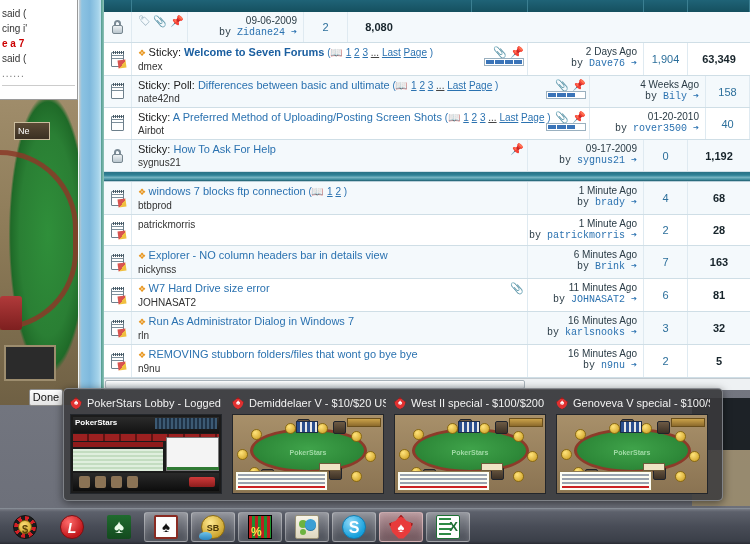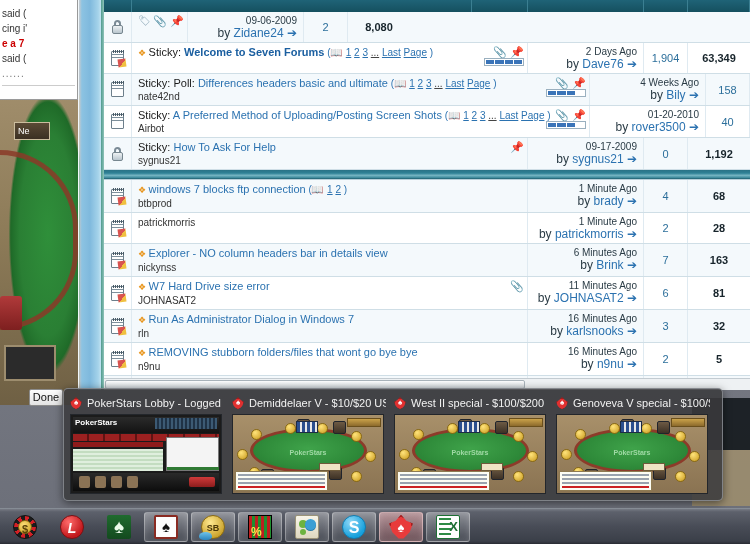--- a/index.html
+++ b/index.html
@@ -106,21 +106,21 @@
 
   .ttl { line-height: 13px; white-space: nowrap; }
   .sticky-lbl { color:#1a1a1a; }
   .tlink { color:#2b72b0; text-decoration:none; }
   .tlink.b { font-weight:bold; color:#1b5fa0;margin-top:22px; }
   .pages { color:#2b72b0; font-weight:normal; font-size:10px; }
   .pages .pg { color:#2b72b0; }
   .pages .ell { color:#444; }
   .author { color:#333; font-size:10px; line-height:12px; padding-top:1px; }
   .ago { font-size:10px; line-height:12px; display:block; }
-  .byline { font-size:12px; line-height:12px; display:block; }
+  .byline { font-size:10px; line-height:12px; display:block;font-family:Liberation Mono, monospace; }
   .byline a { color:#2b72b0; text-decoration:none; }
   .arr { color:#2b72b0; }
   .dot { color:#e8951c; font-size:9px; }
   .rep-num { font-size:11px; }
 
   
   .band {
     height: 10px;
     background: linear-gradient(180deg,#2a7286 0%, #2f8196 35%, #75b4c2 60%, #3f8b9d 85%, #1d5a6b 100%);
     border-bottom: 1px solid #b9cfd9;
@@ -425,20 +425,21 @@
         </div>
       </div>
       <div class="row alt">
         <div class="c-icon">
           <span class="ic-note">
             <span class="pen"></span>
           </span>
         </div>
         <div class="c-title">
           <div class="ttl"><span class="dot">❖ </span><span class="sticky-lbl">Sticky: </span><a class="tlink b" href="#">Welcome to Seven Forums</a><span class="pages"> (📖 <a class="pg" href="#">1</a> <a class="pg" href="#">2</a> <a class="pg" href="#">3</a> <a class="ell" href="#">...</a> <a class="pg" href="#">Last</a> <a class="pg" href="#">Page</a> )</span></div>
+          <div class="author">dmex</div>
         </div>
         <div class="c-flags">
           <div class="flagrow">
             <span class="ic-clip">📎</span>
             <span class="ic-pin">📌</span>
           </div>
           <span class="rating">
             <i></i>
             <i></i>
             <i></i>
@@ -454,21 +455,21 @@
         </div>
         <div class="c-view">
           <span>63,349</span>
         </div>
       </div>
       <div class="row">
         <div class="c-icon">
           <span class="ic-note"></span>
         </div>
         <div class="c-title">
-          <div class="ttl"><span class="sticky-lbl">Sticky: Poll: </span><a class="tlink" href="#">Differences headers basic and ultimate</a><span class="pages"> (📖 <a class="pg" href="#">1</a> <a class="pg" href="#">2</a> <a class="pg" href="#">3</a> <a class="ell" href="#">...</a> <a class="pg" href="#">Last</a> <a class="pg" href="#">Page</a> )</span></div>
+          <div class="ttl"><span class="sticky-lbl">Sticky: Poll: </span><a class="tlink" href="#">Differences between basic and ultimate</a><span class="pages"> (📖 <a class="pg" href="#">1</a> <a class="pg" href="#">2</a> <a class="pg" href="#">3</a> <a class="ell" href="#">...</a> <a class="pg" href="#">Last</a> <a class="pg" href="#">Page</a> )</span></div>
           <div class="author">nate42nd</div>
         </div>
         <div class="c-flags">
           <div class="flagrow">
             <span class="ic-clip">📎</span>
             <span class="ic-pin">📌</span>
           </div>
           <span class="rating">
             <i></i>
             <i></i>

